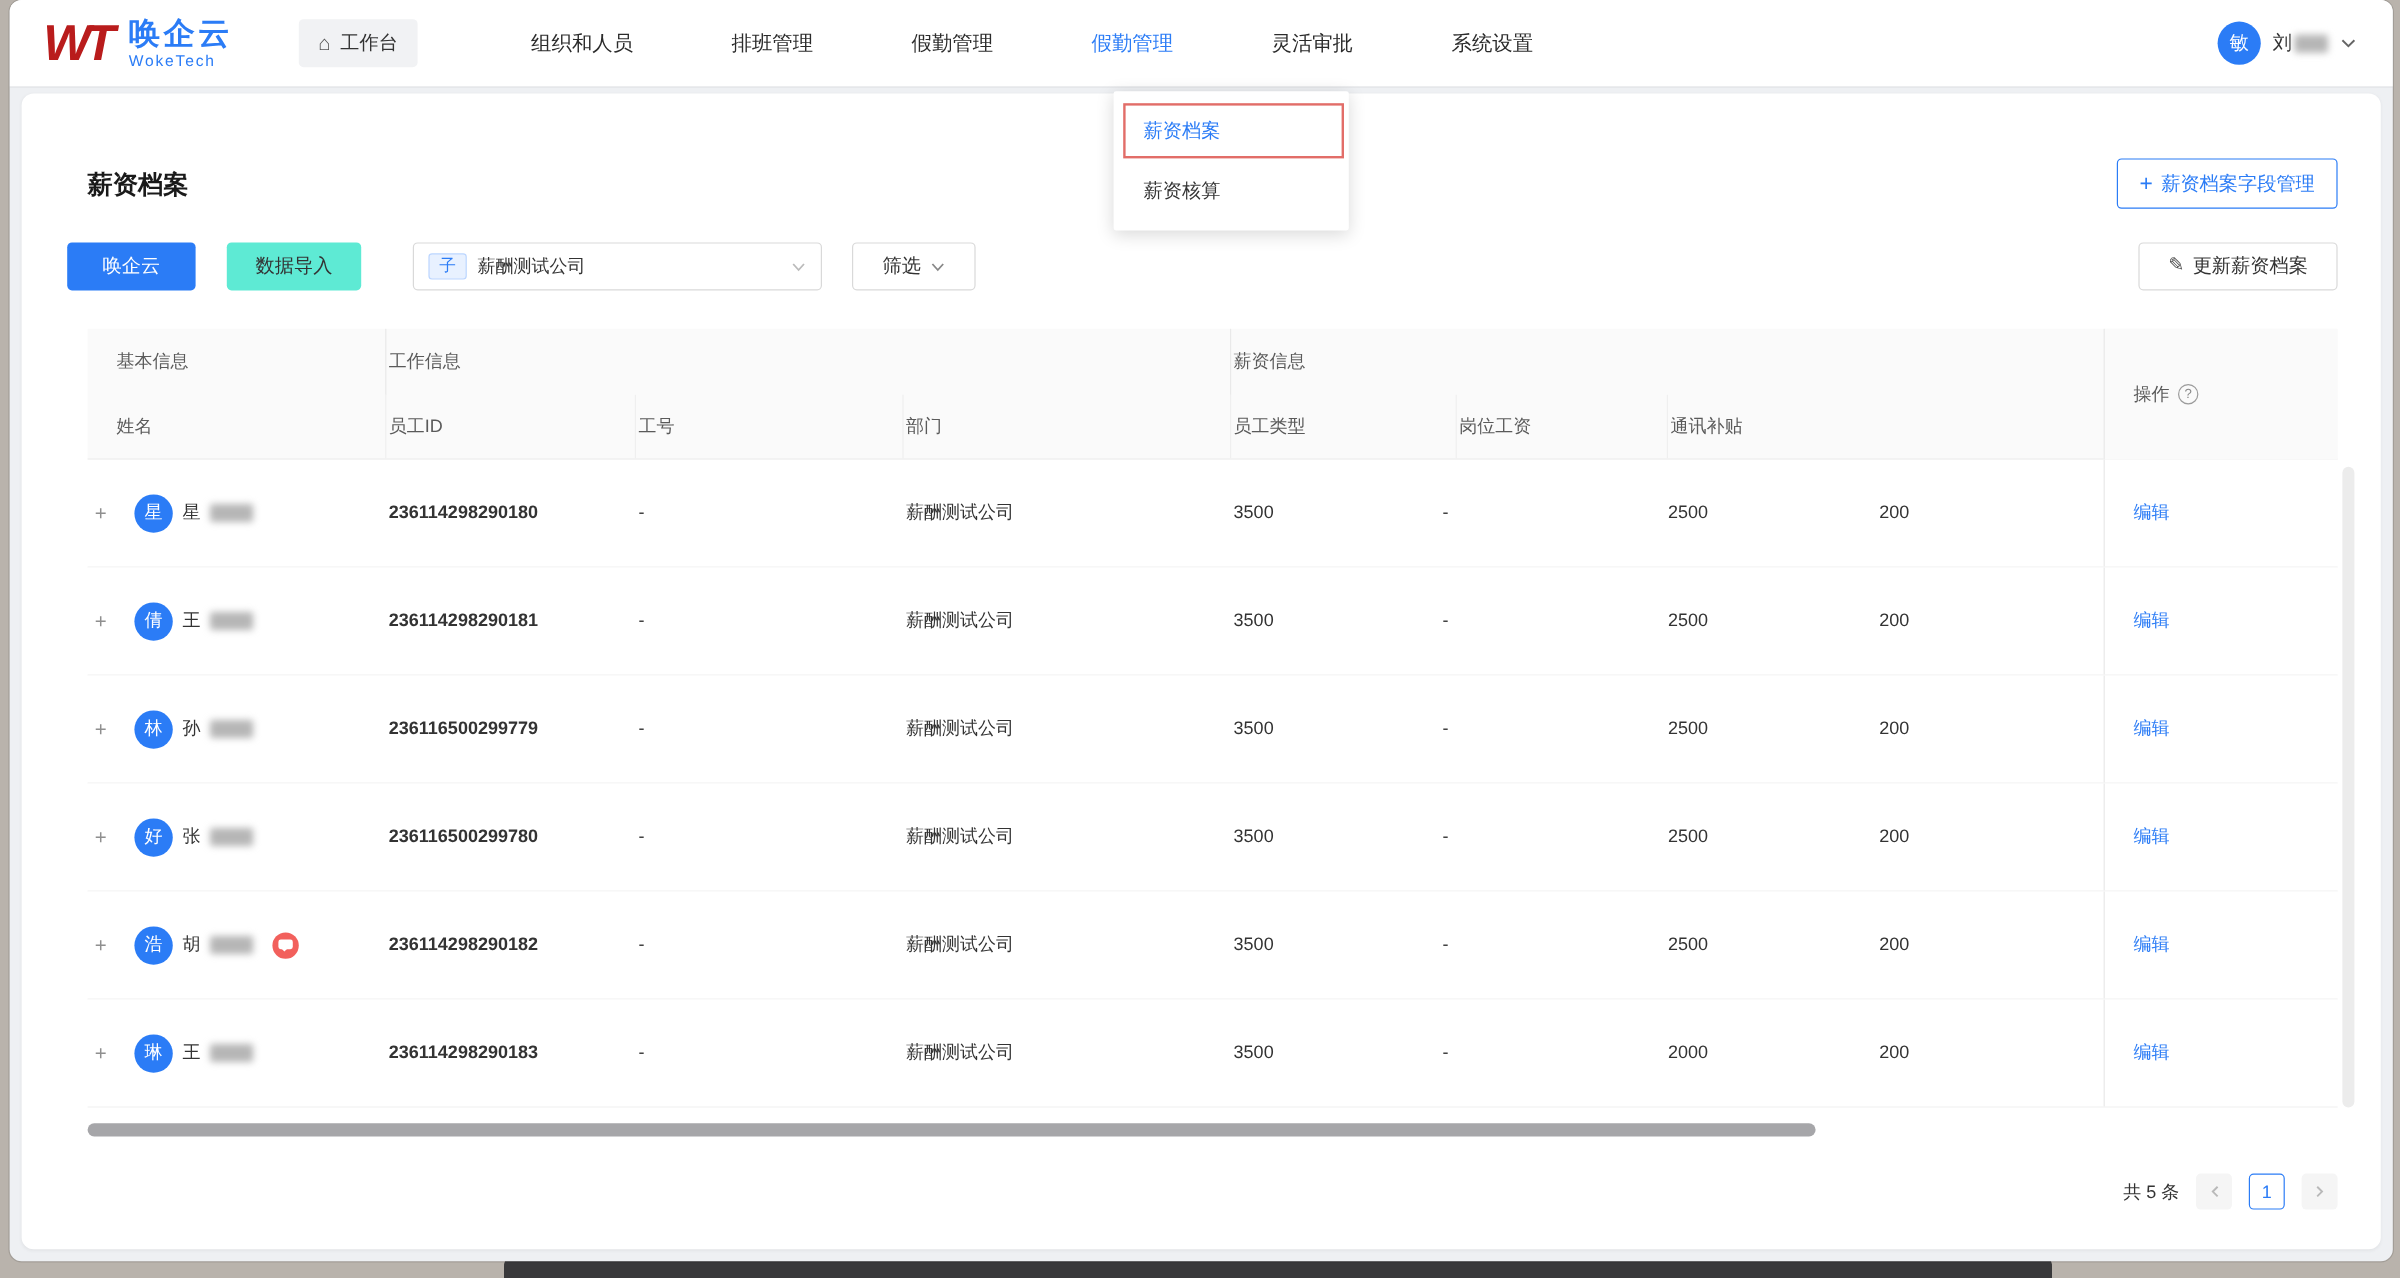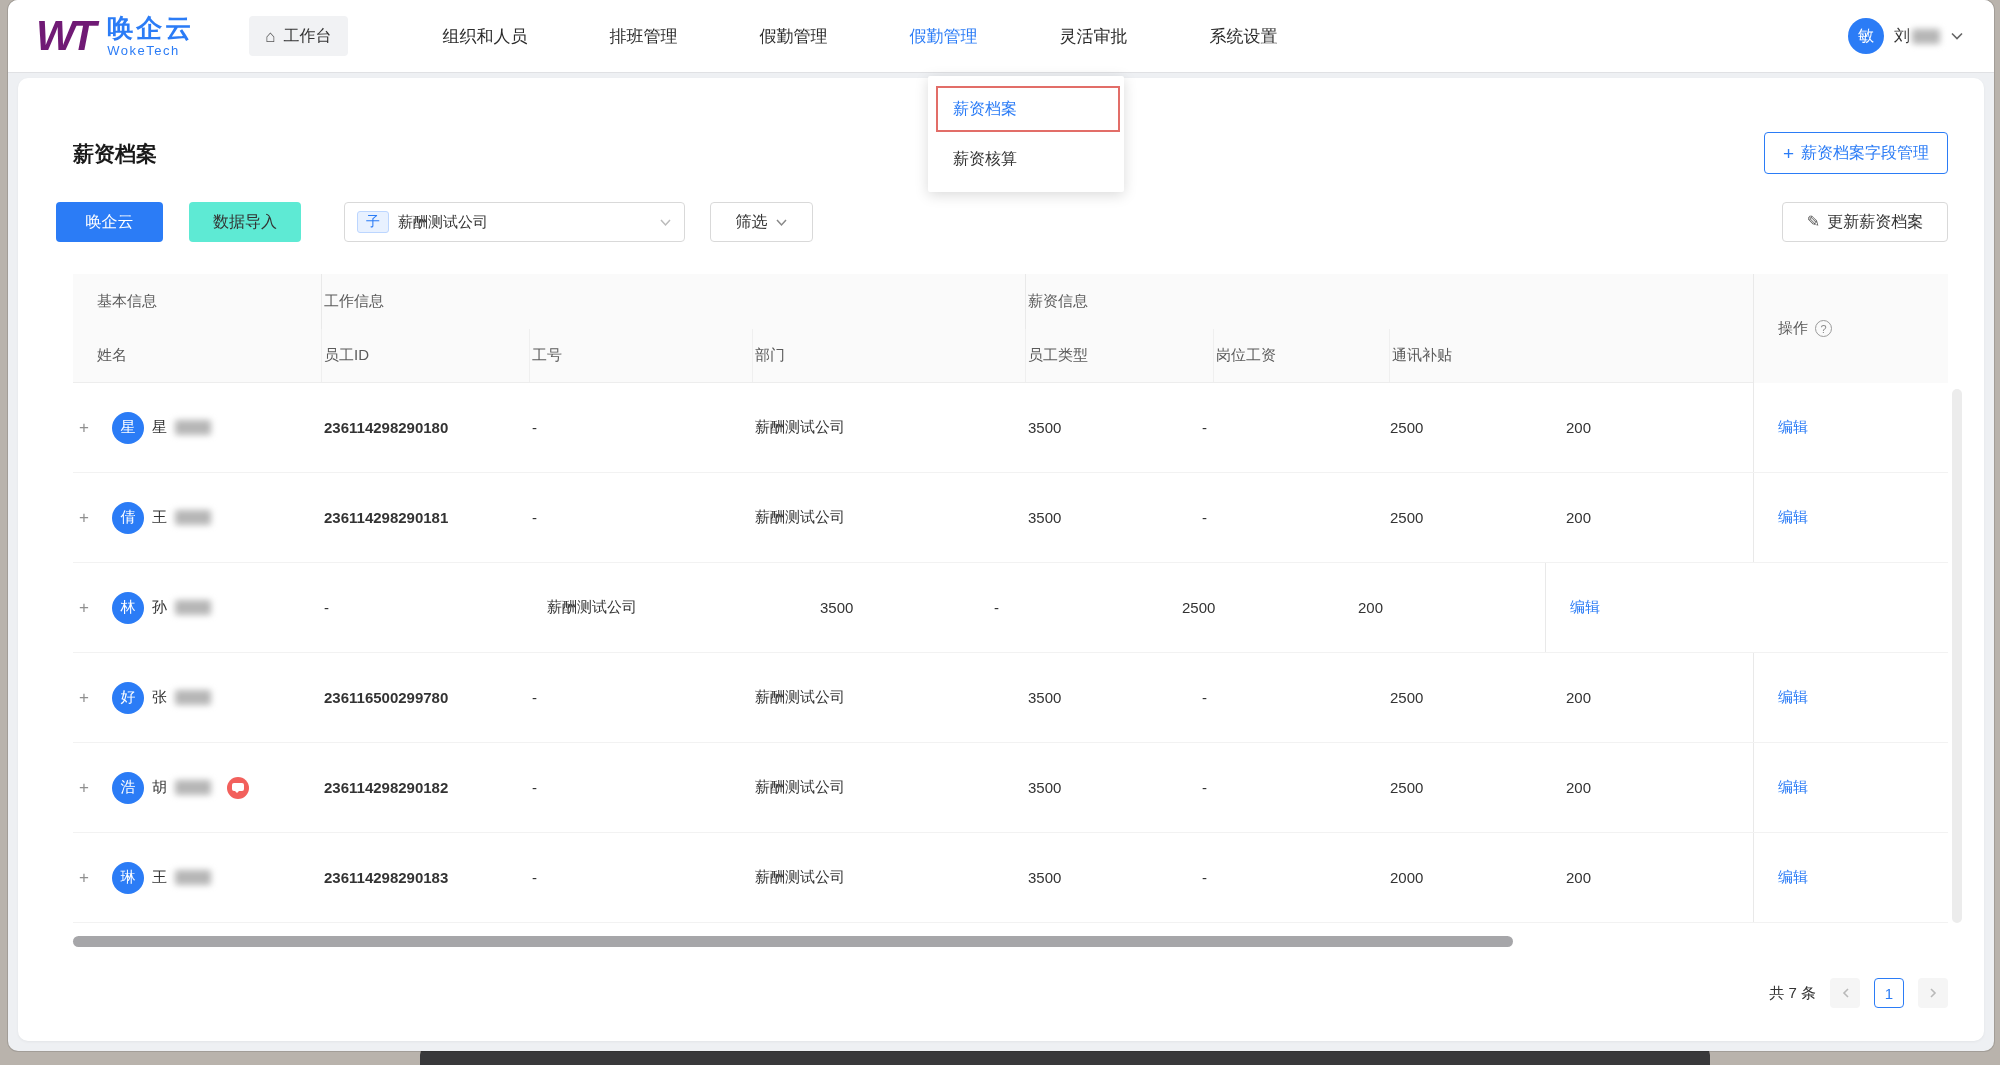--- a/index.html
+++ b/index.html
@@ -22,21 +22,21 @@
 
   
   .topbar {
     position: relative; height: 72px; background: #fff;
     display: flex; align-items: center;
     box-shadow: 0 1px 0 rgba(0,0,0,.06); z-index: 5;
   }
   .logo { display: flex; align-items: center; gap: 10px; margin-left: 28px; }
   .logo-mark {
     font-size: 42px; font-weight: bold; font-style: italic;
-    color: #701a75; letter-spacing: -5px; line-height: 1; padding-right: 6px;
+    color: #b91c1c; letter-spacing: -5px; line-height: 1; padding-right: 6px;
   }
   .logo-text { display: flex; flex-direction: column; gap: 2px; }
   .logo-name { font-size: 26px; font-weight: bold; color: #2b7cf6; line-height: 1; letter-spacing: 3px; }
   .logo-sub { font-size: 13px; color: #2b7cf6; letter-spacing: 1.5px; }
   .workbench {
     margin-left: 55px; height: 40px; padding: 0 16px;
     background: #f1f2f4; border-radius: 4px;
     display: flex; align-items: center; gap: 8px;
     font-size: 16px; color: #333; cursor: pointer;
   }
@@ -341,20 +341,21 @@
 
         <div class="tr data-row">
           <div class="td c-expand">
               <span class="expand">+</span>
             </div>
           <div class="td c-name">
             <span class="avatar">林</span>
             <span class="pname">孙</span>
             <span class="redact"></span>
           </div>
+          <div class="td c-id">236116500299779</div>
           <div class="td c-job">-</div>
           <div class="td c-dept">薪酬测试公司</div>
           <div class="td c-base num">3500</div>
           <div class="td c-type">-</div>
           <div class="td c-post num">2500</div>
           <div class="td c-comm num">200</div>
           <div class="td c-action">
               <span class="edit-link">编辑</span>
             </div>
         </div>
@@ -421,21 +422,21 @@
           <div class="td c-action">
               <span class="edit-link">编辑</span>
             </div>
         </div>
       </div>
 
       <div class="v-scrollbar"></div>
       <div class="h-scrollbar"></div>
 
       <div class="footer">
-        <span class="total-text">共 7 条</span>
+        <span class="total-text">共 5 条</span>
         <span class="page-btn">
           <svg width="9" height="12" viewBox="0 0 9 12">
               <path d="M7 2 L3 6 L7 10" stroke="#b9b9b9" stroke-width="1.6" fill="none"></path>
             </svg>
         </span>
         <span class="page-btn current">1</span>
         <span class="page-btn">
           <svg width="9" height="12" viewBox="0 0 9 12">
               <path d="M2 2 L6 6 L2 10" stroke="#b9b9b9" stroke-width="1.6" fill="none"></path>
             </svg>

